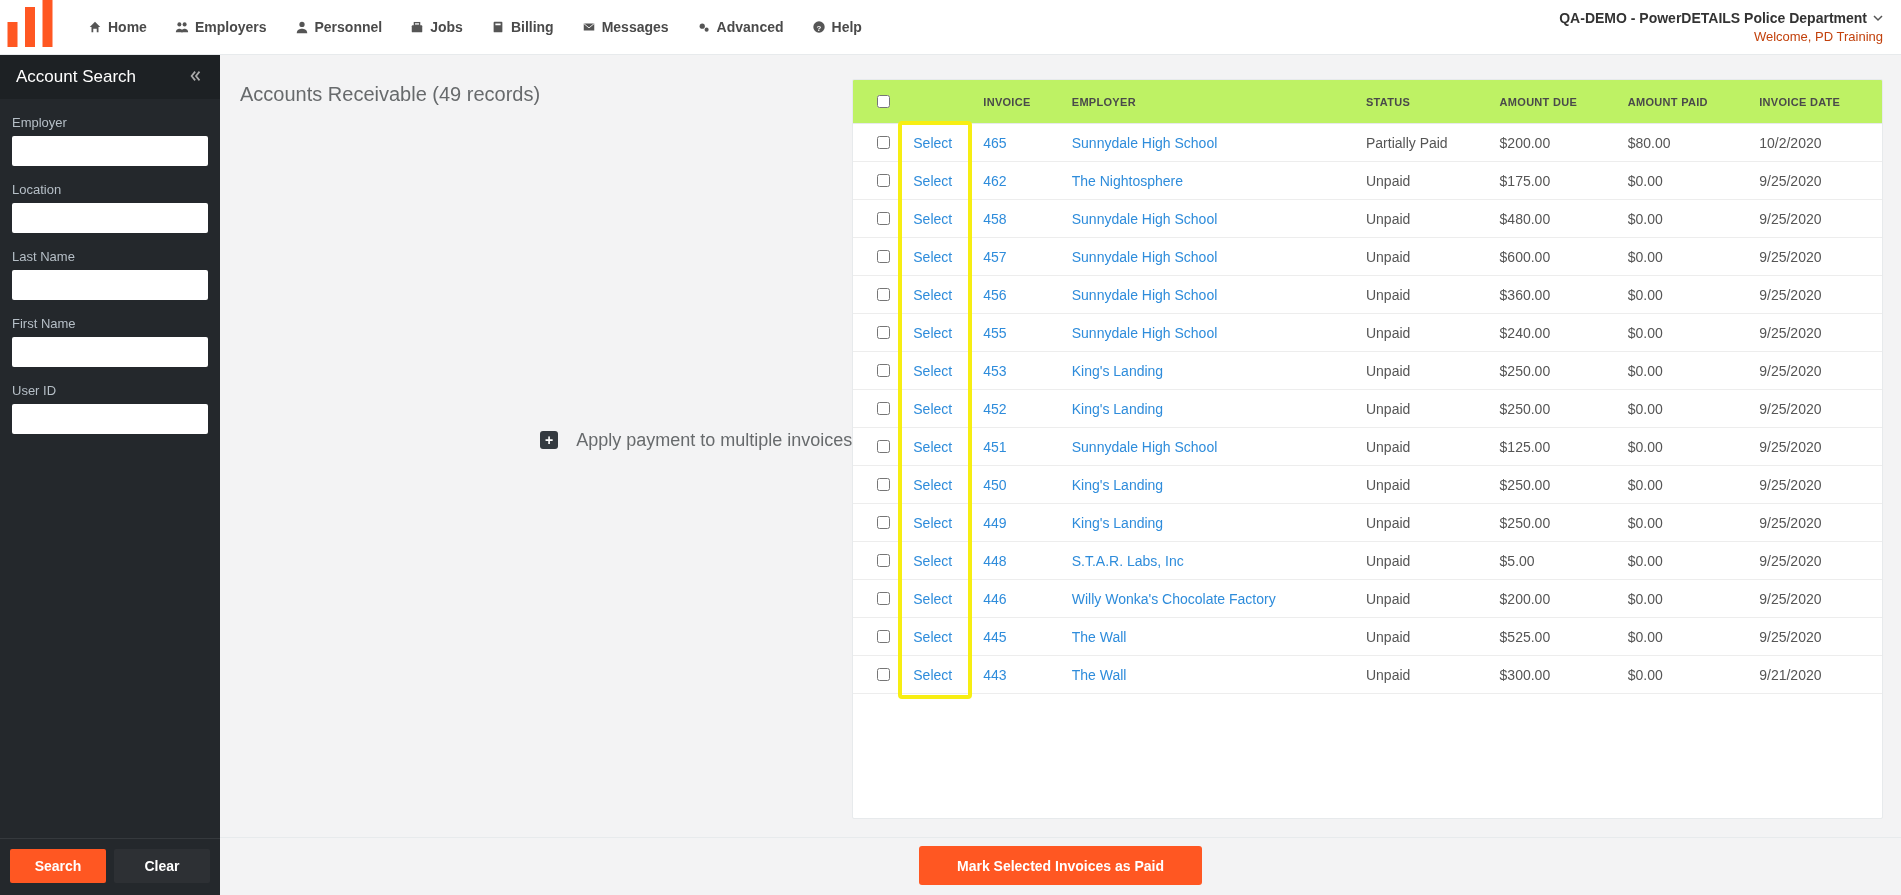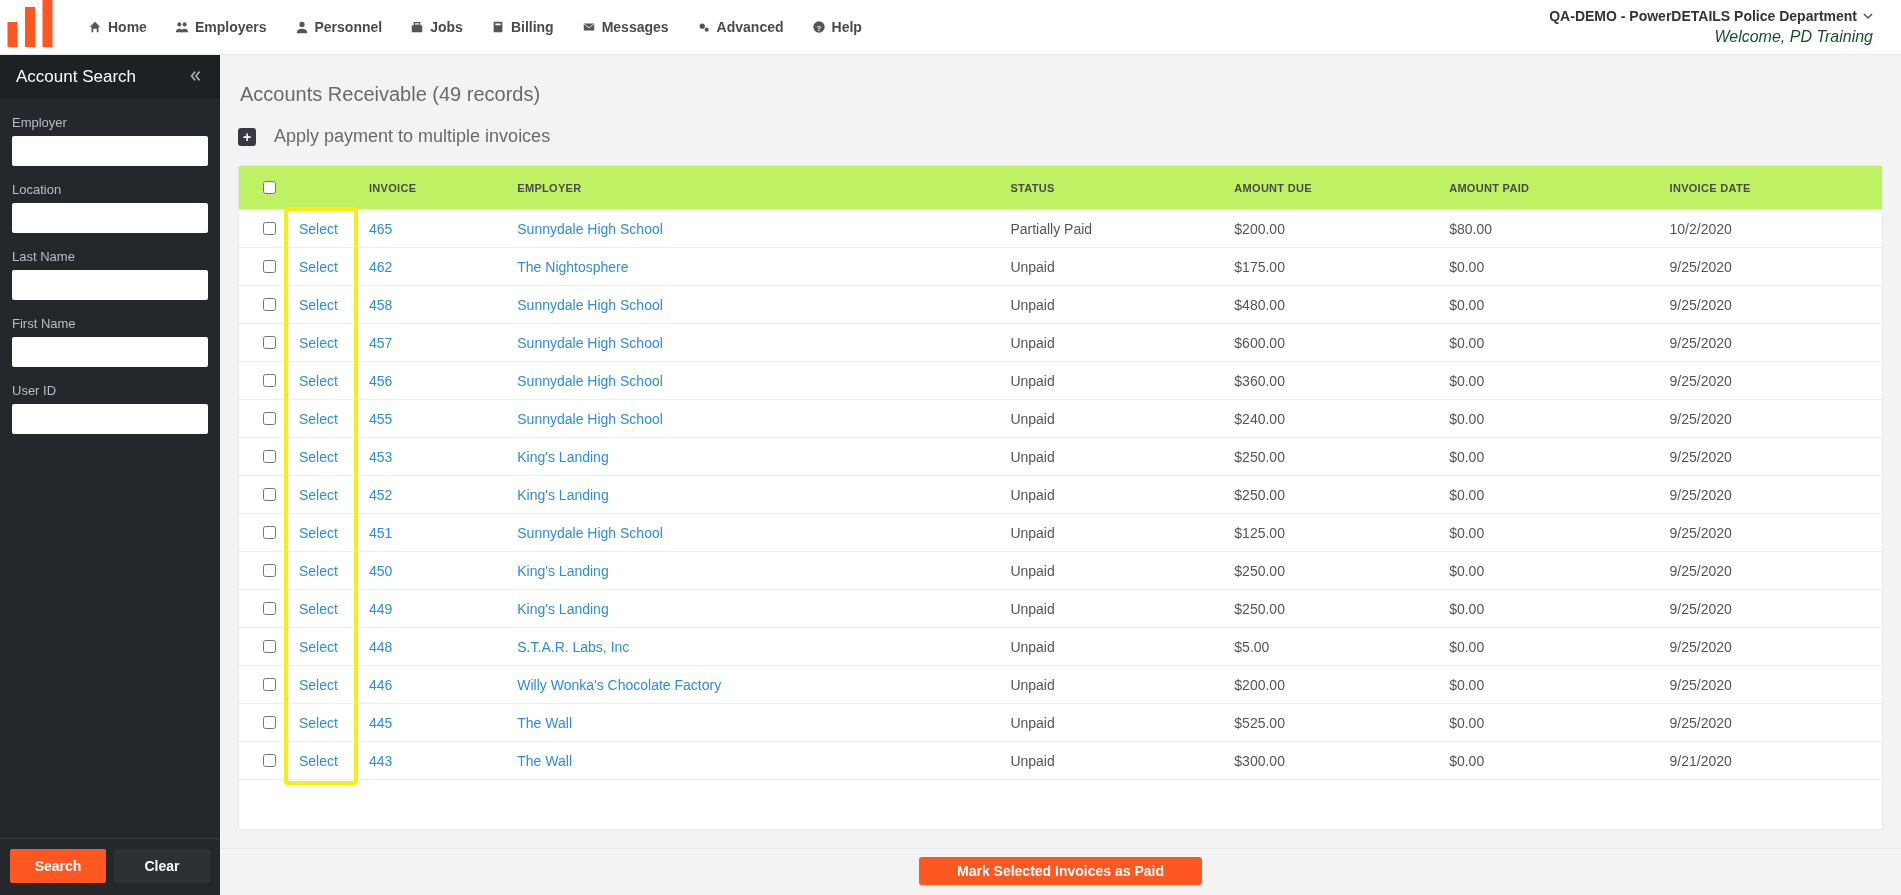--- a/index.html
+++ b/index.html
@@ -56,34 +56,33 @@
     padding: 8px 12px;
     color: #4a4a4a;
     text-decoration: none;
     font-size: 14px;
     font-weight: 600;
   }
   .topnav nav a .icon { color: #4a4a4a; }
   .topnav .spacer { flex: 1; }
   .topnav .user-area {
     text-align: right;
-    padding-right: 28px;
+    padding-right: 18px;
     line-height: 1.35;
   }
   .topnav .user-area .org {
     font-weight: 700;
     font-size: 14px;
     display: inline-flex;
     align-items: center;
     gap: 6px;
   }
   .topnav .user-area .welcome {
-    font-size: 16px;
-    color: #14532d;
-    font-style: italic;
+    font-size: 13px;
+    color: #c2410c;
   }
   
   .main-row {
     display: flex;
     flex: 1;
     min-height: 0;
   }
   
   .sidebar {
     width: 220px;
@@ -161,21 +160,21 @@
   .content {
     flex: 1;
     padding: 14px 0 0 0;
     display: flex;
     flex-direction: column;
     position: relative;
   }
   .content-inner {
     padding: 10px 18px 18px 18px;
     display: flex;
-    flex-direction: column;
+    flex-direction: row;
     flex: 1;
   }
   .page-title {
     font-size: 20px;
     color: #676a6c;
     margin: 4px 0 20px 2px;
     font-weight: 400;
   }
   .apply-row {
     display: flex;
@@ -249,21 +248,21 @@
     display: flex;
     justify-content: center;
     padding: 8px 0 10px 0;
     border-top: 1px solid var(--border);
   }
   .btn-mark-paid {
     background: var(--orange);
     color: #fff;
     border: none;
     border-radius: 3px;
-    height: 28px;
+    height: 39px;
     padding: 0 38px;
     font-size: 14px;
     font-weight: 700;
     cursor: pointer;
   }
   .icon { display: inline-flex; width: 14px; height: 14px; }
   svg { width: 100%; height: 100%; }
 </style>
 </head>
 <body>

